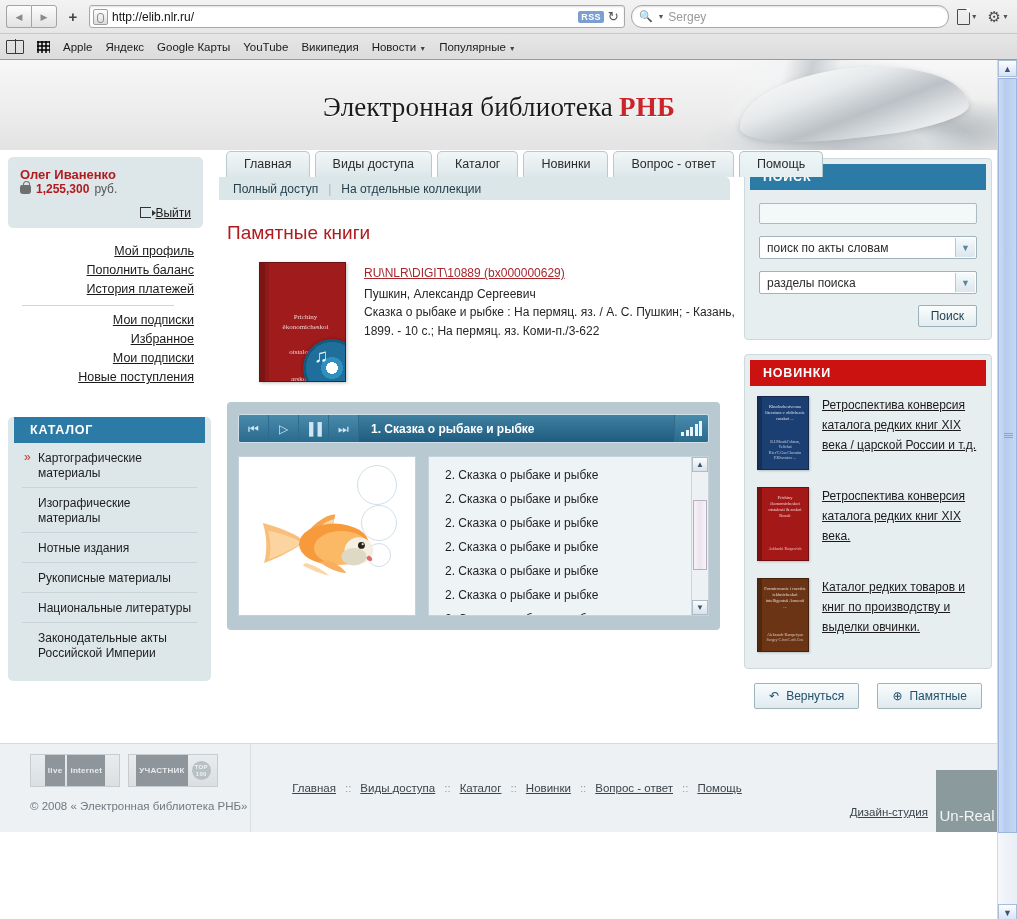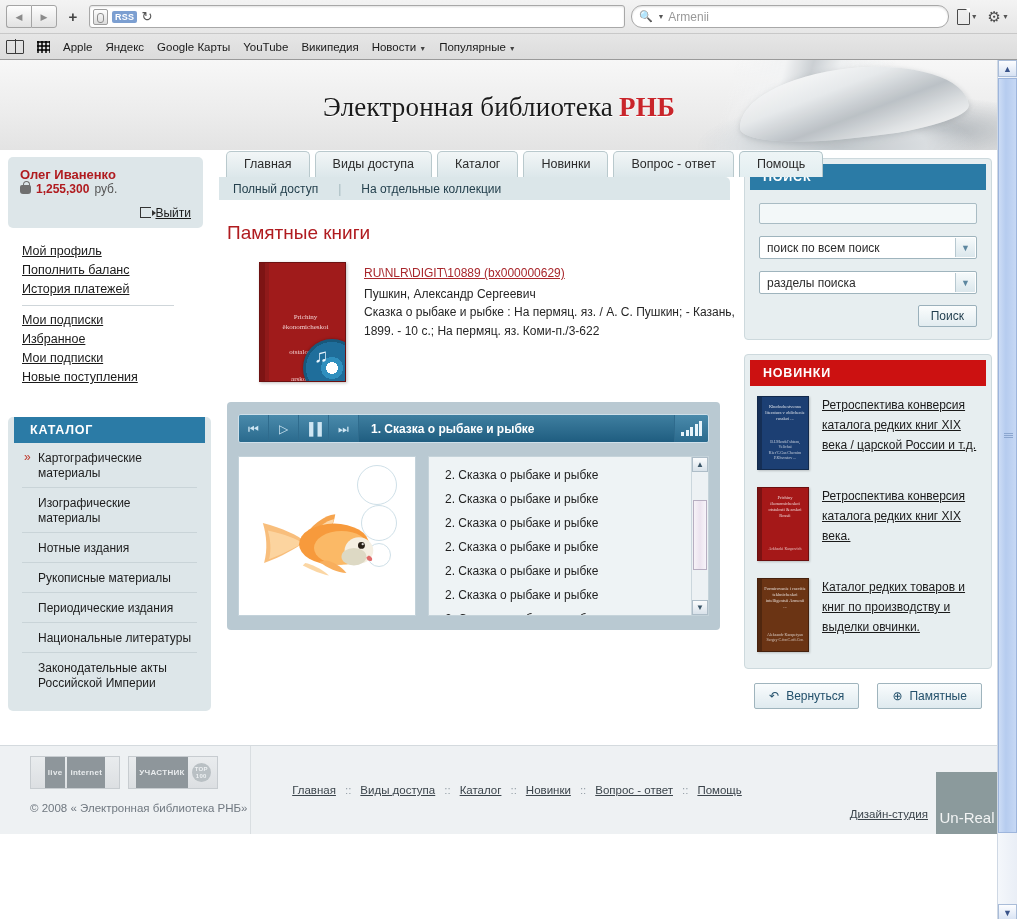--- a/index.html
+++ b/index.html
@@ -148,21 +148,21 @@
     border:1.5px solid #6f6f6f;border-bottom:none;border-radius:4px 4px 0 0;}
   #balance-amount{color:#b01b1f;font-weight:bold;}
   #logout-row{margin-top:10px;text-align:right;font-size:12px;}
   .logout-ico{
     display:inline-block;width:10px;height:9px;border:1.4px solid #333;
     border-right:none;margin-right:4px;position:relative;vertical-align:-1px;
   }
   .logout-ico:after{content:"";position:absolute;right:-5px;top:2px;
     border-left:4px solid #333;border-top:3px solid transparent;border-bottom:3px solid transparent;}
   a.dl{color:#1a1a1a;text-decoration:underline;cursor:pointer;}
-  #user-links{padding:11px 0 0 14px;width:172px;}
+  #user-links{padding:11px 0 0 14px;width:172px;text-align:right;}
   #user-links .lnk{display:block;margin:5px 0;font-size:12.5px;}
   #links-sep{border-top:1px solid #cfd6da;margin:9px 0 7px;width:152px;}
   
   #catalog-box{
     margin:33px 0 0 0;width:203px;background:#dde6e9;border-radius:5px;
     padding:0 0 14px 0;box-sizing:border-box;
   }
   #catalog-title{
     margin:6px 6px 0 6px;background:#2b7ba6;color:#fff;font-size:12.5px;font-weight:bold;
     letter-spacing:.8px;padding:6px 0 6px 16px;
@@ -178,21 +178,21 @@
   
   #tabs-row{display:flex;align-items:flex-end;gap:5px;padding:0 0 0 7px;height:27px;position:relative;z-index:3;}
   .tab{
     background:linear-gradient(#f2f6f7,#dce7ea);
     border:1px solid #b9c9cd;border-bottom:none;border-radius:5px 5px 0 0;
     padding:5px 17px 6px;font-size:12.5px;color:#2b2b2b;white-space:nowrap;cursor:pointer;
   }
   .tab.active{background:linear-gradient(#eef5f6,#e3eef1);border-color:#b0c3c8;}
   #subtab-bar{
     background:#dbe6e9;border-radius:0 5px 0 0;height:23px;display:flex;align-items:center;
-    padding:0 0 0 14px;gap:20px;font-size:12px;color:#24404d;margin-right:6px;
+    padding:0 0 0 14px;gap:10px;font-size:12px;color:#24404d;margin-right:6px;
   }
   .subtab{cursor:pointer;white-space:nowrap;}
   .subtab-div{color:#a5b9bf;}
   #record-title{
     color:#b01b1f;font-size:19px;margin:22px 0 18px 8px;font-weight:normal;
     font-family:"Liberation Sans",sans-serif;
   }
   #record{display:flex;gap:18px;padding-left:40px;}
   #record-cover{
     width:85px;height:118px;flex:none;position:relative;
@@ -360,27 +360,28 @@
       <div class="navbtn left">
           <span>◀</span>
         </div>
       <div class="navbtn right">
           <span>▶</span>
         </div>
     </div>
     <div class="plusbtn">+</div>
     <div id="url-bar">
       <span class="site-icon"></span>
+      <span id="url-text">http://elib.nlr.ru/</span>
       <span class="rss-badge">RSS</span>
       <span class="reload-icon">↻</span>
     </div>
     <div id="search-bar">
       <span class="mag">🔍</span>
       <span class="caretdown">▼</span>
-      <span id="search-placeholder">Armenii</span>
+      <span id="search-placeholder">Sergey</span>
     </div>
     <div class="chrome-icon">
       <span class="pageglyph"></span>
       <span class="caretdown">▼</span>
     </div>
     <div class="chrome-icon">
       <span class="gearglyph">⚙</span>
       <span class="caretdown">▼</span>
     </div>
   </div>
@@ -421,21 +422,20 @@
           <span id="user-links-g2"><a class="dl lnk">Мои подписки</a><a class="dl lnk">Избранное </a><a class="dl lnk">Мои подписки</a><a class="dl lnk">Новые поступления</a></span>
         </div>
 
         <div id="catalog-box">
           <div id="catalog-title">КАТАЛОГ</div>
           <div id="catalog-items">
               <div class="cat-item active">Картографические  материалы</div>
               <div class="cat-item">Изографические материалы</div>
               <div class="cat-item">Нотные издания</div>
               <div class="cat-item">Рукописные материалы</div>
-              <div class="cat-item">Периодические издания</div>
               <div class="cat-item">Национальные литературы</div>
               <div class="cat-item">Законодательные акты Российской Империи</div>
             </div>
         </div>
       </div>
 
       <div id="center-col">
         <div id="tabs-row">
             <div class="tab">Главная</div>
             <div class="tab">Виды доступа</div>
@@ -522,21 +522,21 @@
           </div>
         </div>
       </div>
 
       <div id="right-col">
         <div class="panel">
           <div class="panel-head blue">ПОИСК</div>
           <div id="search-body">
             <input id="search-input" type="text" value="" style="">
             <div class="sel">
-              <span class="sel-label">поиск по всем поиск</span>
+              <span class="sel-label">поиск по акты словам</span>
               <span class="sel-arrow">▼</span>
             </div>
             <div class="sel">
               <span class="sel-label">разделы поиска</span>
               <span class="sel-arrow">▼</span>
             </div>
             <div id="search-btn-row">
               <button class="btn">Поиск</button>
             </div>
           </div>

